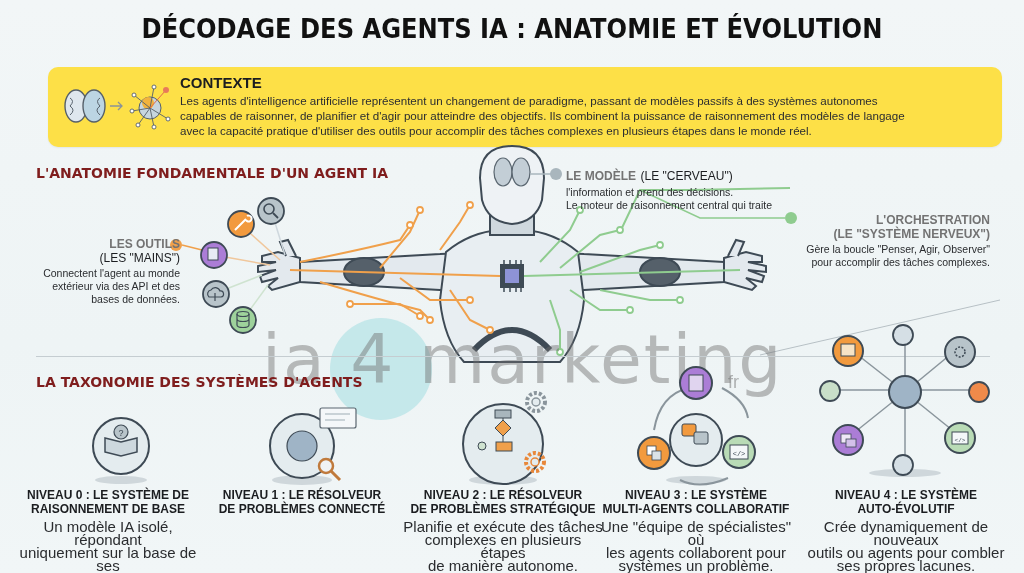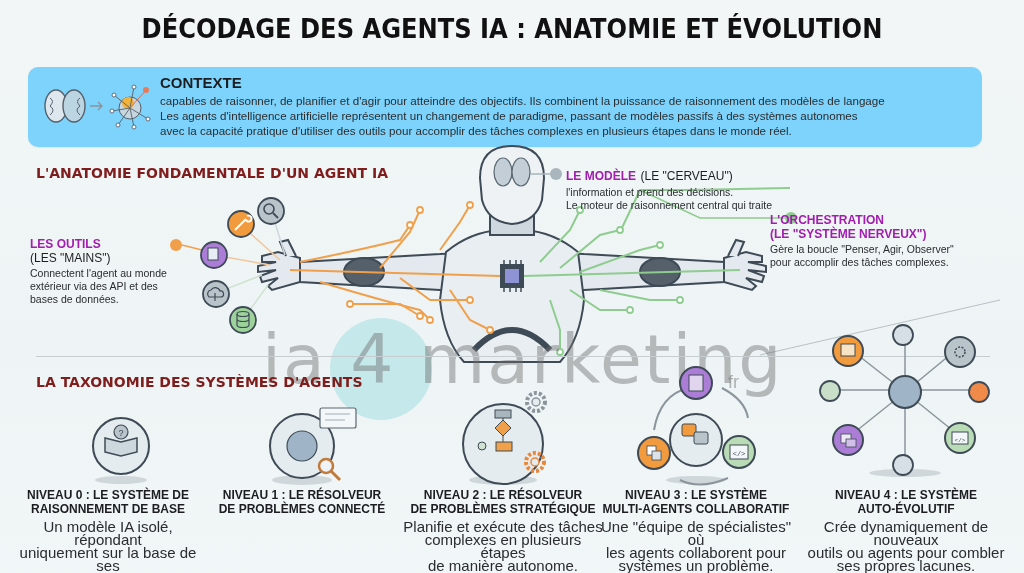--- a/index.html
+++ b/index.html
@@ -9,39 +9,39 @@
     font-family: "Liberation Sans", sans-serif;
     color: #1d1f22;
     position: relative;
   }
   .title {
     position: absolute; top: 14px; left: 0; width: 1024px; text-align: center;
     font-family: "DejaVu Sans", sans-serif; font-weight: 700; font-size: 26px;
     letter-spacing: 0px; color: #111; transform: scaleX(0.93);
   }
   .context {
-    position: absolute; left: 28px; top: 67px; width: 954px; height: 80px;
-    background: #7dd3fc; border-radius: 10px;
+    position: absolute; left: 48px; top: 67px; width: 954px; height: 80px;
+    background: #fde047; border-radius: 10px;
     box-shadow: 0 1px 2px rgba(0,0,0,0.06);
   }
   .context-icons { position: absolute; left: 14px; top: 14px; width: 110px; height: 50px; }
   .context-title {
     position: absolute; left: 132px; top: 7px; font-weight: 700; font-size: 15px; color: #1b1d20;
   }
   .context-text {
     position: absolute; left: 132px; top: 26px; width: 800px; font-size: 11.6px; line-height: 15px; color: #2b2d30;
   }
   .section-h {
     position: absolute; font-family: "DejaVu Sans", sans-serif; font-weight: 700; font-size: 14px; color: #7f1d1d;
   }
-  .label-title { font-weight: 700; font-size: 12px; color: #a21caf; }
+  .label-title { font-weight: 700; font-size: 12px; color: #737373; }
   .label-sub { font-weight: 400; font-size: 12px; color: #1c1e21; }
   .label-desc { font-size: 10.5px; line-height: 13px; color: #2a2c2f; }
   .block { position: absolute; }
-  .center { text-align: left; }
+  .center { text-align: right; }
   .divider { position: absolute; left: 36px; top: 356px; width: 954px; height: 1px; background: #c5cdd1; }
   .watermark {
     position: absolute; left: 262px; top: 320px; font-family: "DejaVu Sans", sans-serif;
     font-size: 68px; font-weight: 400; color: rgba(110,110,110,0.45); letter-spacing: 2px;
   }
   .wm-circle { position: absolute; left: 330px; top: 318px; width: 102px; height: 102px; border-radius: 50%; background: rgba(120,210,215,0.35); }
   .wm-fr { position: absolute; left: 728px; top: 372px; font-size: 18px; color: rgba(110,110,110,0.5); }
   .level { position: absolute; top: 488px; width: 200px; text-align: center; }
   .level .lt { font-weight: 700; font-size: 12px; line-height: 14px; color: #1b1d20; }
   .level .ld { font-size: 15px; line-height: 13px; color: #2a2c2f; margin-top: 4px; }
@@ -78,22 +78,22 @@
           <circle cx="106" cy="38" r="2"></circle>
         <line x1="88" y1="27" x2="92" y2="6"></line>
           <circle cx="92" cy="6" r="2"></circle>
       </g>
       <line x1="88" y1="27" x2="104" y2="9" stroke="#e06a4a" stroke-width="1"></line>
         <circle cx="104" cy="9" r="3" fill="#e87a5a"></circle>
     </g>
   </svg>
   <div class="context-title">CONTEXTE</div>
   <div class="context-text">
+    <div>Les agents d'intelligence artificielle représentent un changement de paradigme, passant de modèles passifs à des systèmes autonomes</div>
     <div>capables de raisonner, de planifier et d'agir pour atteindre des objectifs. Ils combinent la puissance de raisonnement des modèles de langage</div>
-    <div>Les agents d'intelligence artificielle représentent un changement de paradigme, passant de modèles passifs à des systèmes autonomes</div>
     <div>avec la capacité pratique d'utiliser des outils pour accomplir des tâches complexes en plusieurs étapes dans le monde réel.</div>
   </div>
 </div>
 
 <div class="section-h" style="left:36px;top:165px;">L'ANATOMIE FONDAMENTALE D'UN AGENT IA</div>
 
 <svg style="left:0;top:0;" width="1024" height="573" viewBox="0 0 1024 573">
 
   <g fill="#e3e9ee" stroke="#3e4a55" stroke-width="2">
     <path d="M300 262 L440 254 Q460 252 470 262 L470 282 Q460 292 440 290 L300 282 Z"></path>

